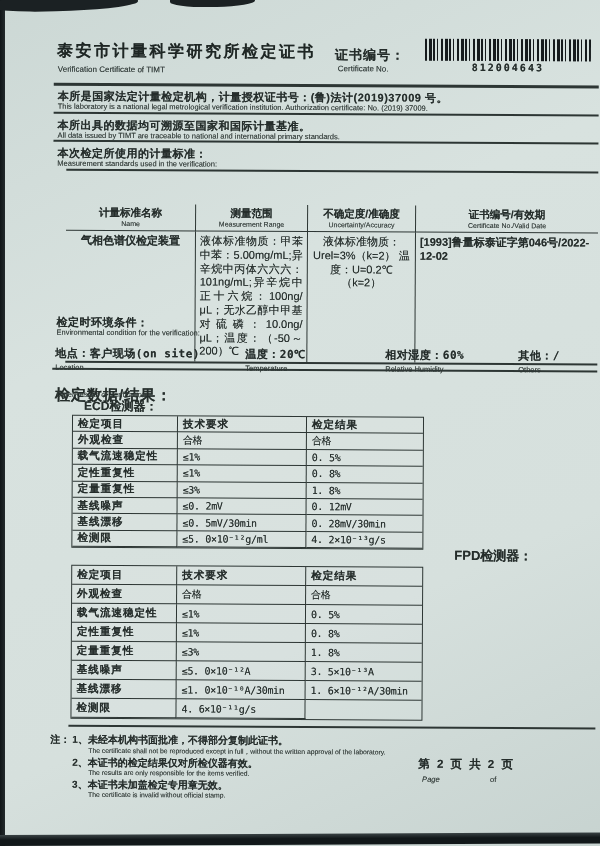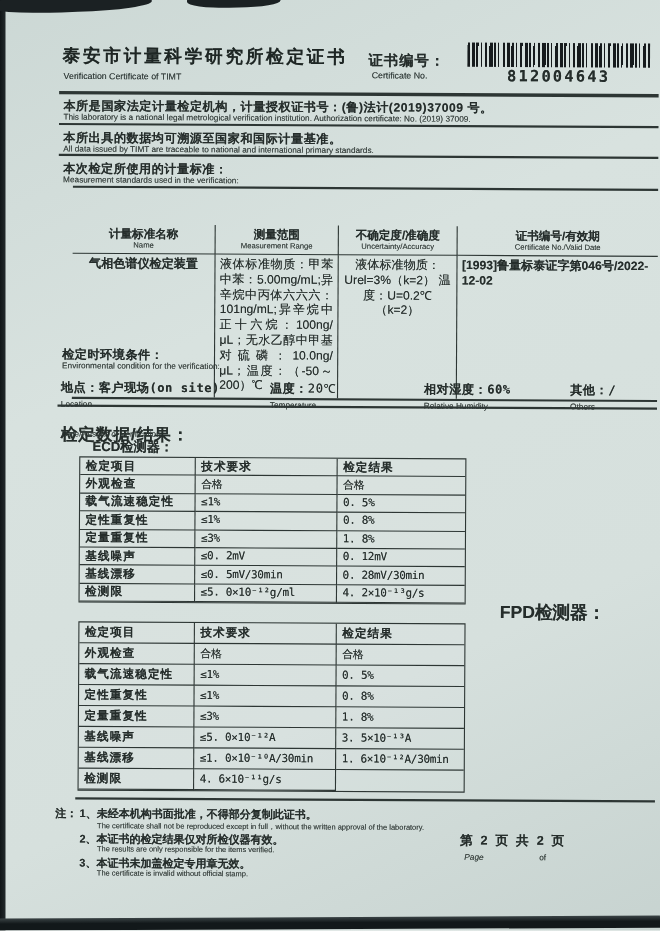--- a/index.html
+++ b/index.html
@@ -69,21 +69,21 @@
 <div class="scan-edge edge-bottom"></div>
 
 <div class="content">
 
   <div class="abs title-cn" style="left:55px; top:42px;">泰安市计量科学研究所检定证书</div>
   <div class="abs sub-en" style="left:56px; top:66px;">Verification Certificate of TIMT</div>
 
   <div class="abs certno-cn" style="left:333px; top:46px;">证书编号：</div>
   <div class="abs sub-en" style="left:336px; top:64px;">Certificate No.</div>
   <div class="abs barcode" style="left:423px; top:38px; width:166px; height:22px;"></div>
-  <div class="abs mono" style="left:423px; top:61px; width:166px; text-align:center; font-size:14px; letter-spacing:2px; font-weight:600;">812004643</div>
+  <div class="abs mono" style="left:423px; top:61px; width:166px; text-align:center; font-size:10px; letter-spacing:2px; font-weight:600;">812004643</div>
 
   <div class="hr" style="left:52px; top:84px; width:545px; height:2.5px;"></div>
 
   <div class="abs st-cn" style="left:56px; top:90px;">本所是国家法定计量检定机构，计量授权证书号：(鲁)法计(2019)37009 号。</div>
   <div class="abs st-en" style="left:56px; top:103px;">This laboratory is a national legal metrological verification institution. Authorization certificate: No. (2019) 37009.</div>
   <div class="hr" style="left:52px; top:113px; width:545px; height:1.5px;"></div>
 
   <div class="abs st-cn" style="left:56px; top:119px;">本所出具的数据均可溯源至国家和国际计量基准。</div>
   <div class="abs st-en" style="left:56px; top:132px;">All data issued by TIMT are traceable to national and international primary standards.</div>
   <div class="hr" style="left:52px; top:141px; width:545px; height:1.5px;"></div>
@@ -115,21 +115,21 @@
   </div>
 
   <div class="abs st-cn" style="left:56px; top:316px;">检定时环境条件：</div>
   <div class="abs st-en" style="left:56px; top:329px;">Environmental condition for the verification:</div>
 
   <div class="abs" style="left:55px; top:344px;">
     <span class="st-cn">地点：</span><span class="st-cn mono" style="font-weight:700;">客户现场(on site)</span>
     <div class="st-en" style="margin-top:2px;">Location</div>
   </div>
   <div class="abs" style="left:245px; top:344px;">
-    <span class="st-cn">温度：</span><span class="st-cn mono" style="font-weight:400;text-align:right;">20℃</span>
+    <span class="st-cn">温度：</span><span class="st-cn mono" style="font-weight:700;text-align:right;">20℃</span>
     <div class="st-en" style="margin-top:2px;">Temperature</div>
   </div>
   <div class="abs" style="left:385px; top:344px;">
     <span class="st-cn">相对湿度：</span><span class="st-cn mono" style="font-weight:700;">60%</span>
     <div class="st-en" style="margin-top:2px;">Relative Humidity</div>
   </div>
   <div class="abs" style="left:518px; top:344px;">
     <span class="st-cn">其他：</span><span class="st-cn mono" style="font-weight:700;">/</span>
     <div class="st-en" style="margin-top:2px;">Others</div>
   </div>
@@ -159,21 +159,21 @@
       <div class="val">≤0. 2mV</div>
       <div class="val">0. 12mV</div>
     <div class="c1">基线漂移</div>
       <div class="val">≤0. 5mV/30min</div>
       <div class="val">0. 28mV/30min</div>
     <div class="c1">检测限</div>
       <div class="val">≤5. 0×10⁻¹²g/ml</div>
       <div class="val">4. 2×10⁻¹³g/s</div>
   </div>
 
-  <div class="abs" style="left:455px; top:546px; font-size:16px; font-weight:700;">FPD检测器：</div>
+  <div class="abs" style="left:455px; top:546px; font-size:13px; font-weight:700;">FPD检测器：</div>
   <div class="rtbl fpd" style="top:566px;">
     <div class="hd">检定项目</div>
     <div class="hd">技术要求</div>
     <div class="hd">检定结果</div>
     <div class="c1">外观检查</div>
       <div class="val">合格</div>
       <div class="val">合格</div>
     <div class="c1">载气流速稳定性</div>
       <div class="val">≤1%</div>
       <div class="val">0. 5%</div>

